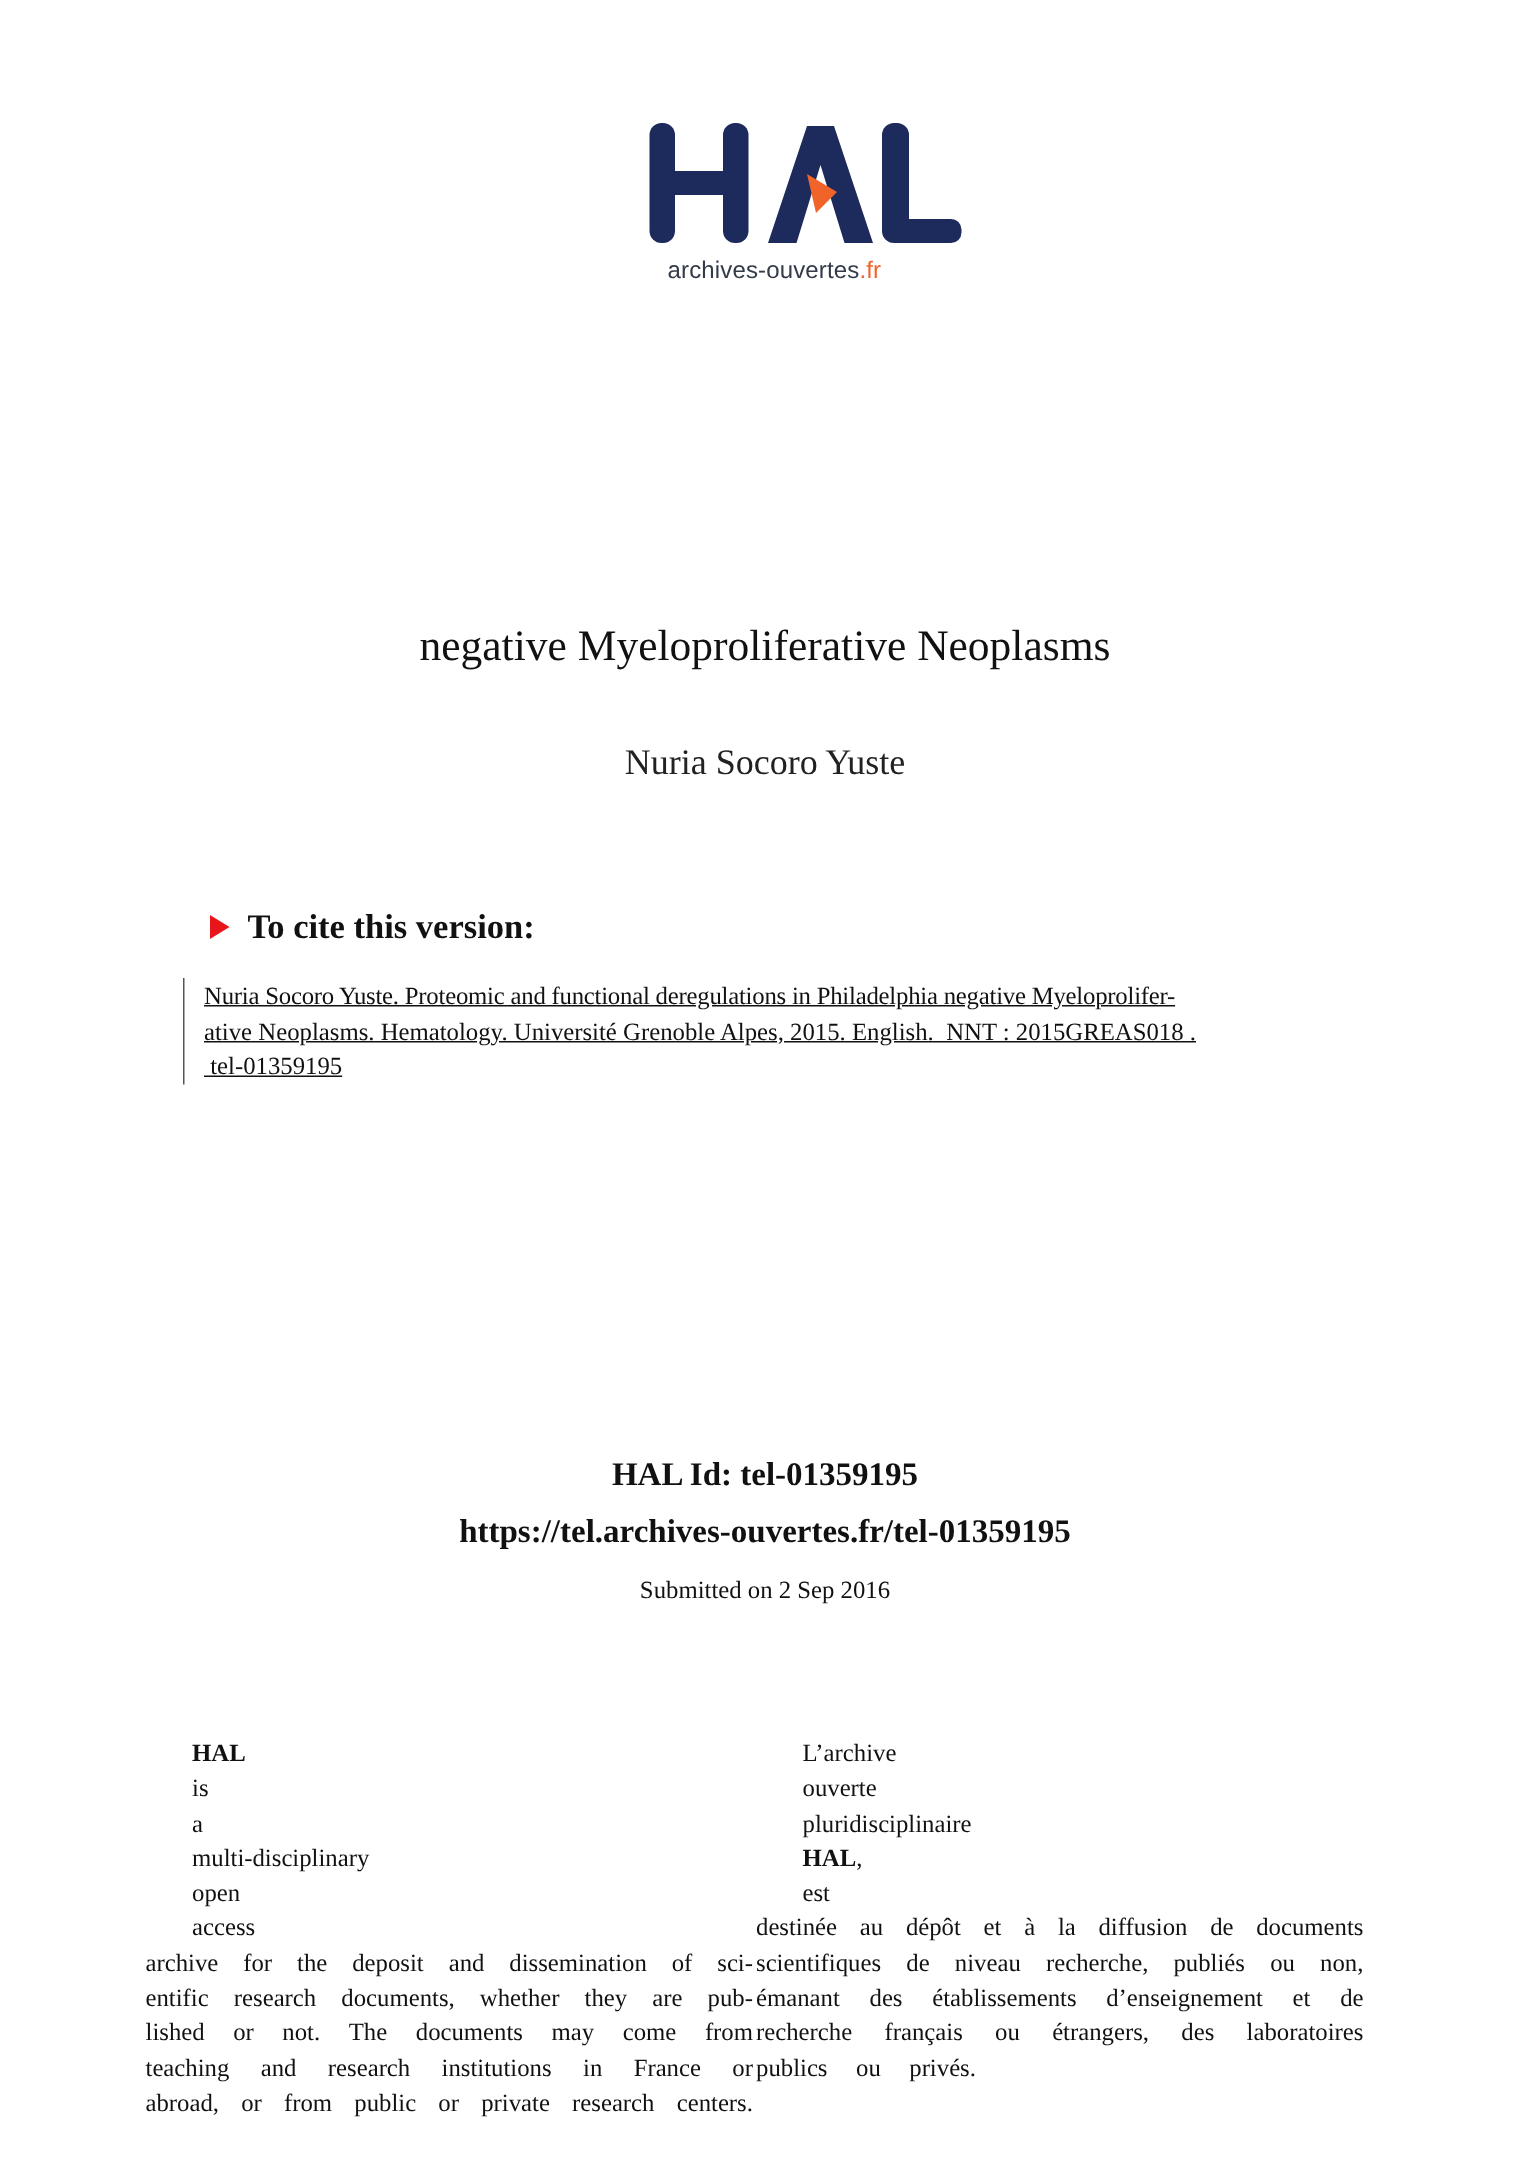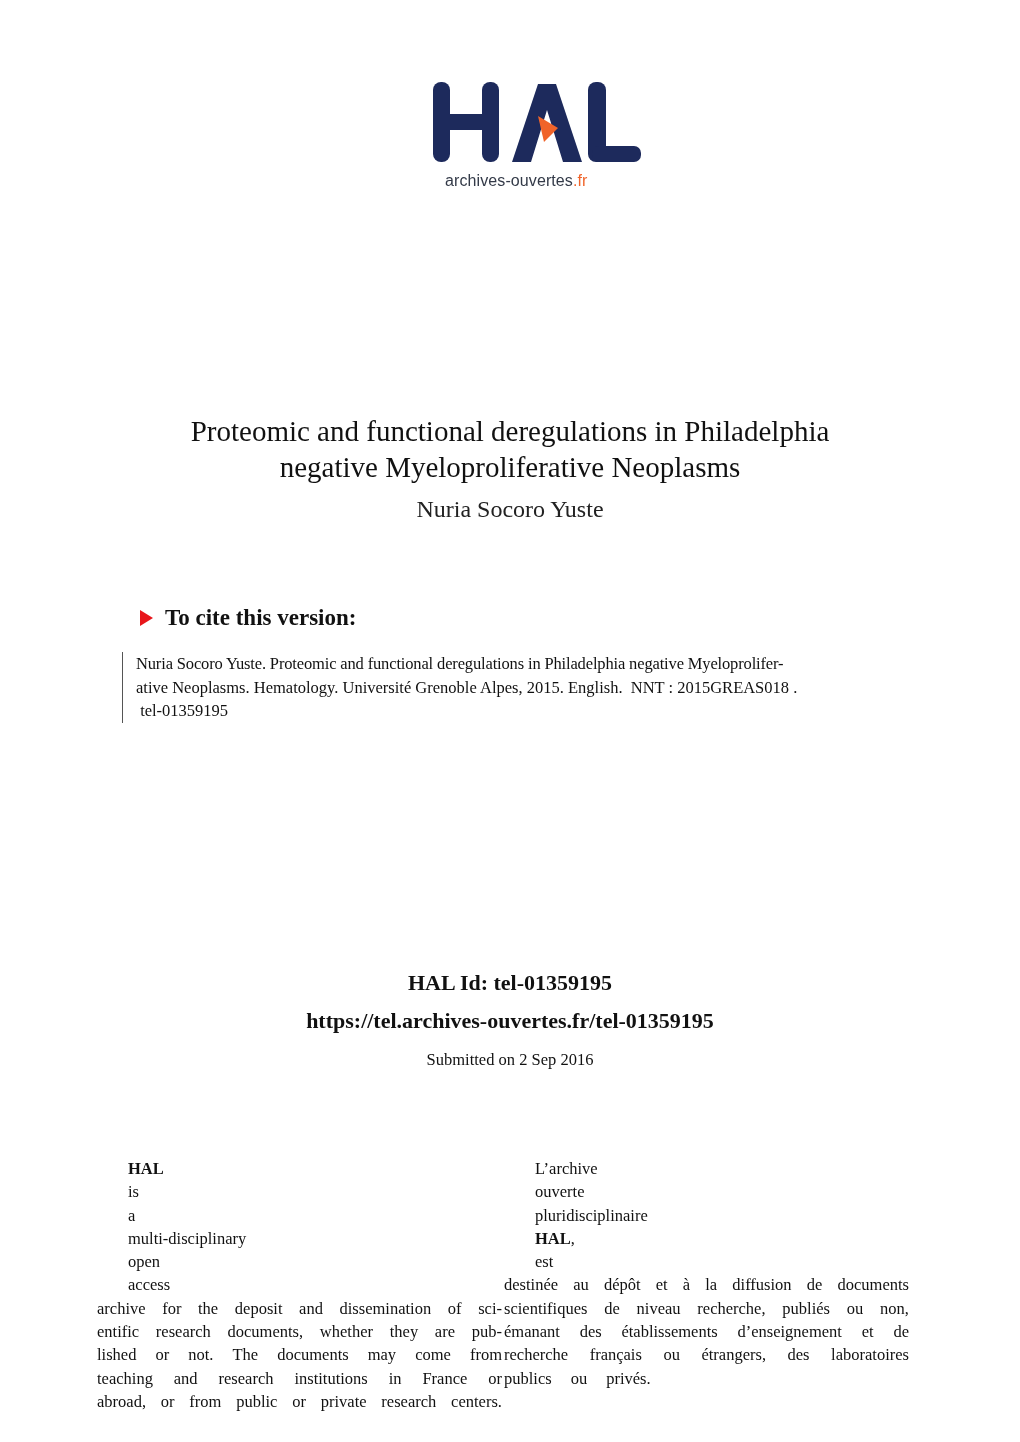--- a/index.html
+++ b/index.html
@@ -19,21 +19,21 @@
            font-size: 29px; line-height: 36px; color: #111; }
   #author { left: 0; width: 1020px; top: 496px; text-align: center;
             font-size: 24px; color: #222; }
 
   
   #cite-head { left: 140px; top: 605px; font-size: 23px; font-weight: bold; display: flex; align-items: center; }
   .tri { width: 0; height: 0; border-top: 8px solid transparent; border-bottom: 8px solid transparent;
          border-left: 13px solid #e8161b; margin-right: 12px; }
   #cite-body { left: 122px; top: 652px; width: 840px; border-left: 1.5px solid #555;
                padding-left: 13px; font-size: 16.5px; line-height: 23.5px; text-align: justify; }
-  #cite-body div { white-space: nowrap; }
+  #cite-body div { white-space: nowrap; text-decoration: underline; }
 
   
   #hal-id { left: 0; width: 1020px; top: 970px; text-align: center; font-size: 22px; font-weight: bold; }
   #hal-url { left: 0; width: 1020px; top: 1008px; text-align: center; font-size: 22px; font-weight: bold; }
   #submitted { left: 0; width: 1020px; top: 1050px; text-align: center; font-size: 16.5px; }
 
   
   .col { top: 1157px; width: 405px; font-size: 16.5px; line-height: 23.3px; text-align: justify; }
   .col div { white-space: nowrap; display: flex; justify-content: space-between; }
   .col div.last { justify-content: flex-start; gap: 19px; }
@@ -54,21 +54,20 @@
     <path d="M80 82 L106 4 L124 4 L150 82 L131 82 L115 30 L99 82 Z" fill="#1d2a5c"></path>
     <path d="M106 36 L126 48 L112 62 Z" fill="#f0642a"></path>
 
     <rect x="156" y="2" width="18" height="80" rx="8" fill="#1d2a5c"></rect>
     <rect x="160" y="66" width="49" height="16" rx="7" fill="#1d2a5c"></rect>
   </svg>
   <div class="logo-sub"><span>archives-ouvertes</span><span class="fr">.fr</span></div>
 </div>
 
 <div id="title" class="abs">
-  <div>Proteomic and functional deregulations in Philadelphia</div>
   <div>negative Myeloproliferative Neoplasms</div>
 </div>
 <div id="author" class="abs">Nuria Socoro Yuste</div>
 
 <div id="cite-head" class="abs">
   <span class="tri"></span>
   <span>To cite this version:</span>
 </div>
 <div id="cite-body" class="abs">
   <div style="letter-spacing:-0.15px">Nuria Socoro Yuste. Proteomic and functional deregulations in Philadelphia negative Myeloprolifer-</div>

